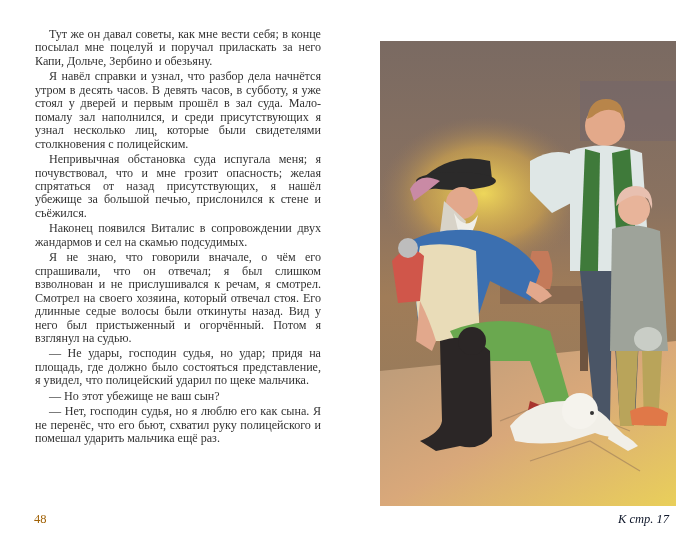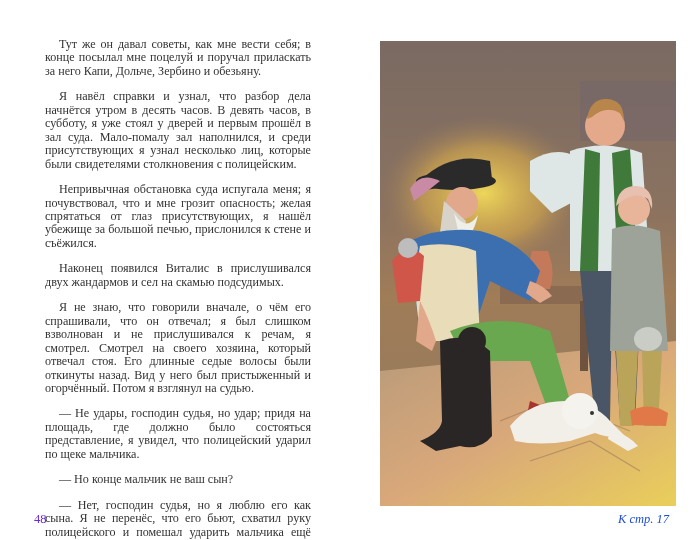--- a/index.html
+++ b/index.html
@@ -23,30 +23,30 @@
     }
     .text-block {
       font-family: "Liberation Serif", "DejaVu Serif", serif;
       font-size: 12.1px;
       line-height: 13.45px;
       text-align: justify;
       hyphens: manual;
       color: #333;
     }
     .text-block p {
-      margin: 12px;
+      margin: 2px;
       text-indent: 14px;
     }
     .page-number {
       position: absolute;
       left: 34px;
       top: 512px;
       font-family: "Liberation Serif", "DejaVu Serif", serif;
       font-size: 12.5px;
-      color: #6d28d9;
+      color: #a16207;
     }
     .illustration {
       position: absolute;
       left: 380px;
       top: 41px;
       width: 296px;
       height: 465px;
       overflow: hidden;
     }
     .illustration svg {
@@ -54,35 +54,35 @@
       width: 100%;
       height: 100%;
     }
     .caption {
       position: absolute;
       right: 26px;
       top: 512px;
       font-family: "Liberation Serif", "DejaVu Serif", serif;
       font-style: italic;
       font-size: 12.5px;
-      color: #1d4ed8;
+      color: #0f172a;
     }
   </style>
 </head>
 <body>
 
 <div class="page-left">
   <div class="text-block">
     <p>Тут же он давал советы, как мне вести себя; в конце посылал мне поцелуй и поручал приласкать за него Капи, Дольче, Зербино и обезьяну.</p>
     <p>Я навёл справки и узнал, что разбор дела начнётся утром в десять часов. В девять часов, в субботу, я уже стоял у дверей и первым прошёл в зал суда. Мало-помалу зал наполнился, и среди присутствующих я узнал несколько лиц, которые были свидетелями столкновения с полицейским.</p>
-    <p>Непривычная обстановка суда испугала меня; я почувствовал, что и мне грозит опасность; желая спрятаться от глаз присутствующих, я нашёл убежище за большой печью, прислонился к стене и съёжился.</p>
-    <p>Наконец появился Виталис в прислушивался двух жандармов и сел на скамью подсудимых.</p>
+    <p>Непривычная обстановка суда испугала меня; я почувствовал, что и мне грозит опасность; желая спрятаться от назад присутствующих, я нашёл убежище за большой печью, прислонился к стене и съёжился.</p>
+    <p>Наконец появился Виталис в сопровождении двух жандармов и сел на скамью подсудимых.</p>
     <p>Я не знаю, что говорили вначале, о чём его спрашивали, что он отвечал; я был слишком взволнован и не прислушивался к речам, я смотрел. Смотрел на своего хозяина, который отвечал стоя. Его длинные седые волосы были откинуты назад. Вид у него был пристыженный и огорчённый. Потом я взглянул на судью.</p>
     <p>— Не удары, господин судья, но удар; придя на площадь, где должно было состояться представление, я увидел, что полицейский ударил по щеке мальчика.</p>
-    <p>— Но конце мальчик не ваш сын?</p>
+    <p>— Но этот убежище не ваш сын?</p>
     <p>— Нет, господин судья, но я люблю его как сына. Я не перенёс, что его бьют, схватил руку полицейского и помешал ударить мальчика ещё раз.</p>
 
   </div>
 </div>
 
 <div class="page-number">48</div>
 
 <div class="illustration">
   <svg viewBox="0 0 296 465" preserveAspectRatio="none">
     <defs>

